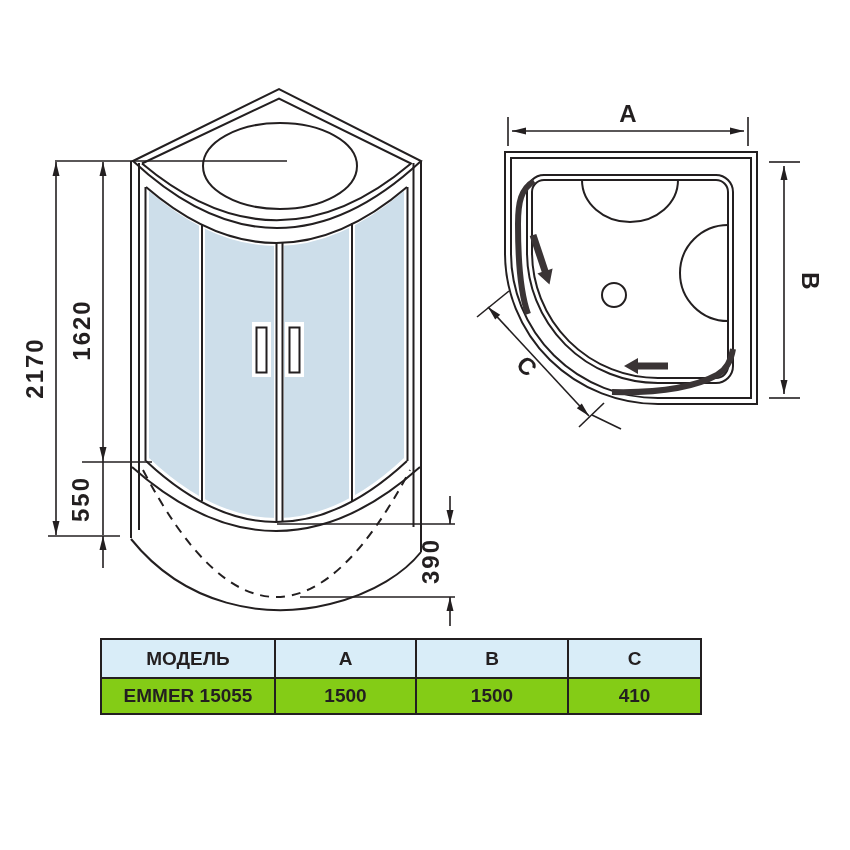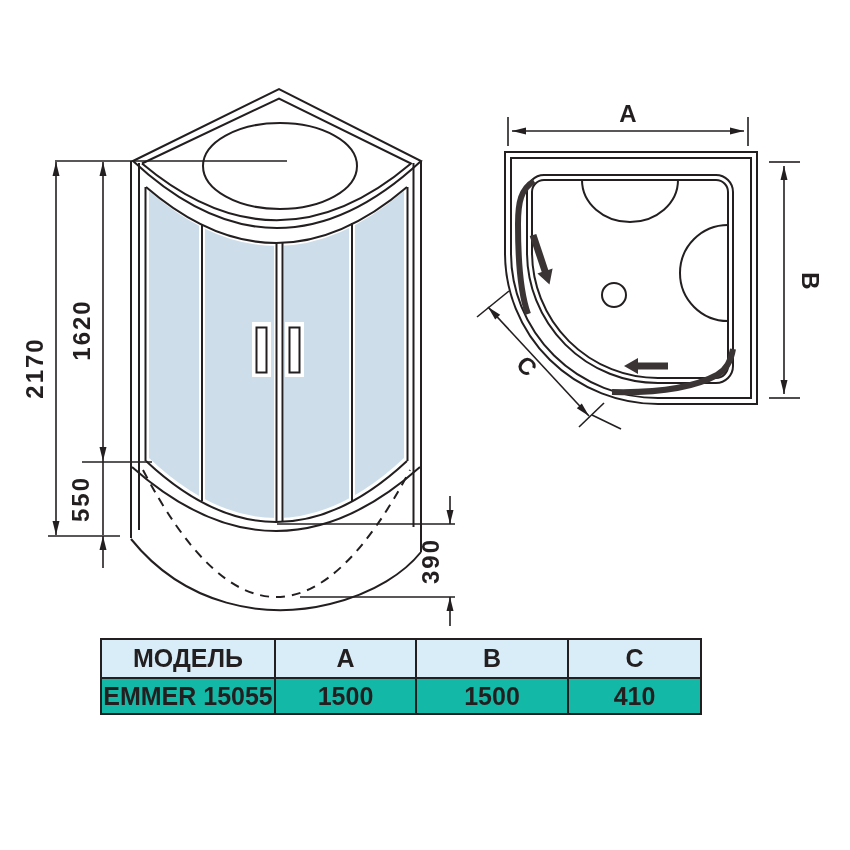--- a/index.html
+++ b/index.html
@@ -2,23 +2,23 @@
 <html><head>
 <meta charset="utf-8">
 <style>
   html,body{margin:0;padding:0;background:#ffffff;}
   .page{position:relative;width:850px;height:850px;background:#fff;font-family:"Liberation Sans",sans-serif;overflow:hidden;}
   svg{position:absolute;left:0;top:0;}
   .dim-text{font-family:"Liberation Sans",sans-serif;font-weight:bold;font-size:24px;fill:#231f20;letter-spacing:2px;}
   .dim-letter{font-family:"Liberation Sans",sans-serif;font-weight:bold;font-size:24px;fill:#231f20;}
   .spec-table{position:absolute;left:100px;top:638px;width:600px;border-collapse:collapse;table-layout:fixed;}
   .spec-table td{border:2px solid #231f20;text-align:center;vertical-align:middle;
-    font-weight:bold;color:#231f20;font-size:25px;padding:0;}
+    font-weight:bold;color:#231f20;font-size:19px;padding:0;}
   .spec-table .hdr td{background:#d9edf8;height:37px;}
-  .spec-table .val td{background:#14b8a6;height:34px;}
+  .spec-table .val td{background:#84cc16;height:34px;}
 </style>
 </head>
 <body>
 
 <div class="page">
 
 <svg width="850" height="850" viewBox="0 0 850 850">
   <g stroke="#231f20" fill="none" stroke-width="2">
 
     <g>

